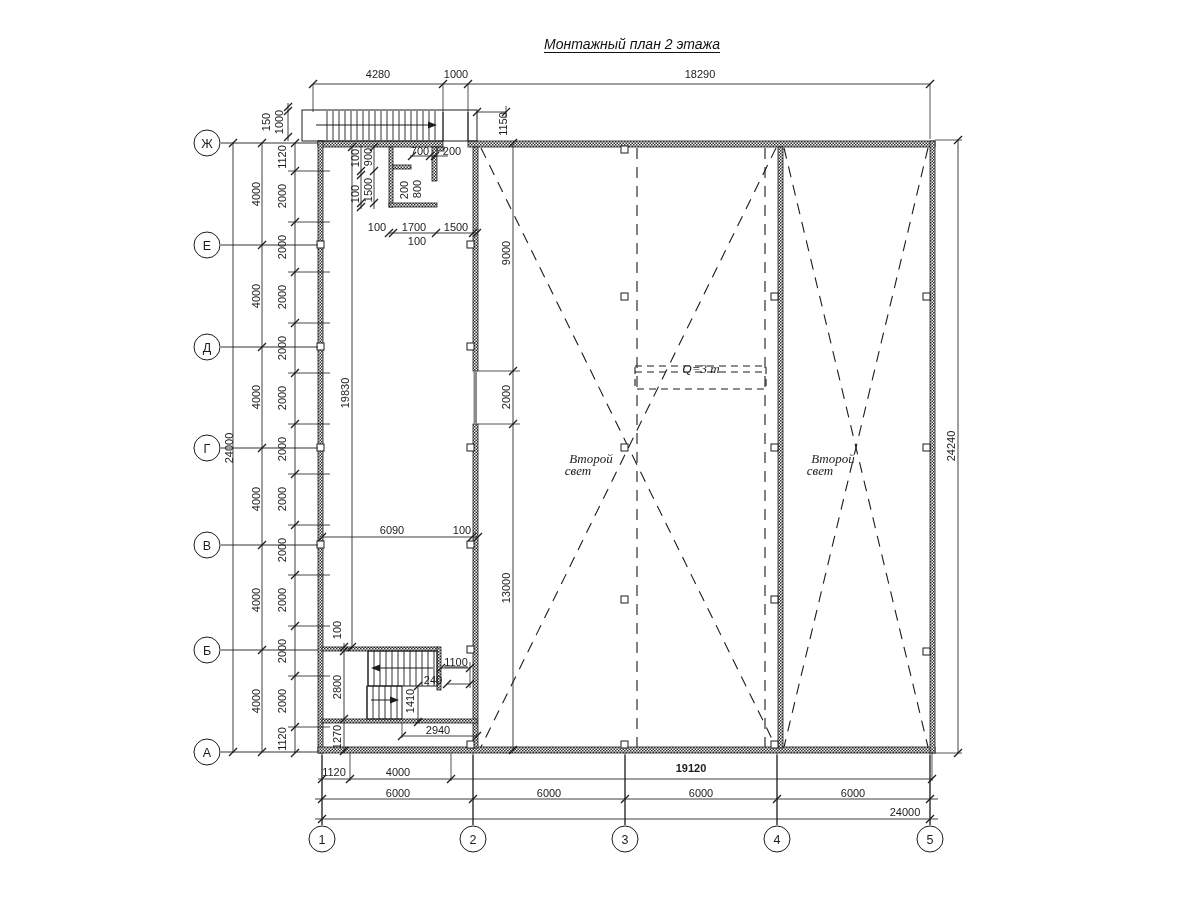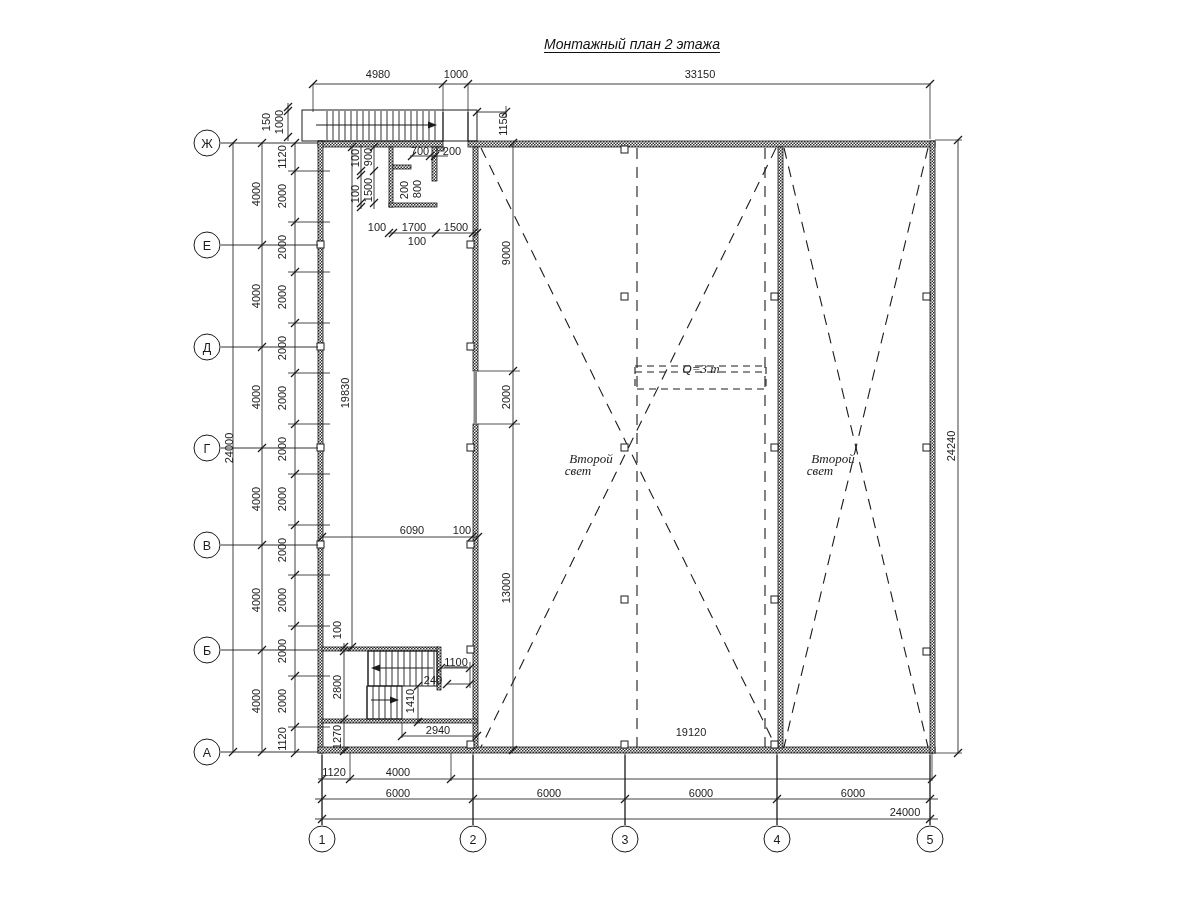--- a/index.html
+++ b/index.html
@@ -292,23 +292,23 @@
         <line x1="221" y1="545" x2="318" y2="545" stroke="#1c1c1c" stroke-width="0.9"></line>
         <line x1="221" y1="650" x2="318" y2="650" stroke="#1c1c1c" stroke-width="0.9"></line>
         <line x1="221" y1="752" x2="318" y2="752" stroke="#1c1c1c" stroke-width="0.9"></line>
         <line x1="322" y1="755" x2="322" y2="825" stroke="#1c1c1c" stroke-width="0.9"></line>
         <line x1="473" y1="755" x2="473" y2="825" stroke="#1c1c1c" stroke-width="0.9"></line>
         <line x1="625" y1="755" x2="625" y2="825" stroke="#1c1c1c" stroke-width="0.9"></line>
         <line x1="777" y1="755" x2="777" y2="825" stroke="#1c1c1c" stroke-width="0.9"></line>
         <line x1="930" y1="755" x2="930" y2="825" stroke="#1c1c1c" stroke-width="0.9"></line>
       </g>
   </svg>
-<span class="dim" style="left: 378px; top: 74px;">4980</span>
+<span class="dim" style="left: 378px; top: 74px;">4280</span>
     <span class="dim" style="left: 456px; top: 74px;">1000</span>
-    <span class="dim" style="left: 700px; top: 74px;">33150</span>
+    <span class="dim" style="left: 700px; top: 74px;">18290</span>
     <span class="dim rot" style="left: 266px; top: 122px;">150</span>
     <span class="dim rot" style="left: 279px; top: 122px;">1000</span>
     <span class="dim rot" style="left: 503px; top: 124px;">1150</span>
     <span class="dim rot" style="left: 229px; top: 448px;">24000</span>
     <span class="dim rot" style="left: 256px; top: 194px;">4000</span>
     <span class="dim rot" style="left: 256px; top: 296px;">4000</span>
     <span class="dim rot" style="left: 256px; top: 397px;">4000</span>
     <span class="dim rot" style="left: 256px; top: 499px;">4000</span>
     <span class="dim rot" style="left: 256px; top: 600px;">4000</span>
     <span class="dim rot" style="left: 256px; top: 701px;">4000</span>
@@ -334,32 +334,32 @@
     <span class="dim rot" style="left: 404px; top: 190px;">200</span>
     <span class="dim rot" style="left: 417px; top: 189px;">800</span>
     <span class="dim" style="left: 377px; top: 227px;">100</span>
     <span class="dim" style="left: 414px; top: 227px;">1700</span>
     <span class="dim" style="left: 456px; top: 227px;">1500</span>
     <span class="dim" style="left: 417px; top: 241px;">100</span>
     <span class="dim rot" style="left: 345px; top: 393px;">19830</span>
     <span class="dim rot" style="left: 506px; top: 253px;">9000</span>
     <span class="dim rot" style="left: 506px; top: 397px;">2000</span>
     <span class="dim rot" style="left: 506px; top: 588px;">13000</span>
-    <span class="dim" style="left: 412px; top: 530px;">6090</span>
+    <span class="dim" style="left: 392px; top: 530px;">6090</span>
     <span class="dim" style="left: 462px; top: 530px;">100</span>
     <span class="dim rot" style="left: 337px; top: 630px;">100</span>
     <span class="dim rot" style="left: 337px; top: 687px;">2800</span>
     <span class="dim rot" style="left: 337px; top: 737px;">1270</span>
     <span class="dim" style="left: 456px; top: 662px; text-decoration: underline;">1100</span>
     <span class="dim" style="left: 433px; top: 680px;">240</span>
     <span class="dim rot" style="left: 410px; top: 701px;">1410</span>
     <span class="dim" style="left: 438px; top: 730px;">2940</span>
     <span class="dim" style="left: 334px; top: 772px;">1120</span>
     <span class="dim" style="left: 398px; top: 772px;">4000</span>
-    <span class="dim" style="left: 691px; top: 732px;">19120</span>
+    <span class="dim" style="left: 691px; top: 768px; font-weight: bold;">19120</span>
     <span class="dim" style="left: 398px; top: 793px;">6000</span>
     <span class="dim" style="left: 549px; top: 793px;">6000</span>
     <span class="dim" style="left: 701px; top: 793px;">6000</span>
     <span class="dim" style="left: 853px; top: 793px;">6000</span>
     <span class="dim" style="left: 905px; top: 812px;">24000</span>
     <span class="dim rot" style="left: 951px; top: 446px;">24240</span>
     <span class="ann" style="left: 701px; top: 351px;">Q=3 m</span>
     <span class="ann" style="left: 591px; top: 441px;">Второй</span>
     <span class="ann" style="left: 578px; top: 453px;">свет</span>
     <span class="ann" style="left: 833px; top: 441px;">Второй</span>

